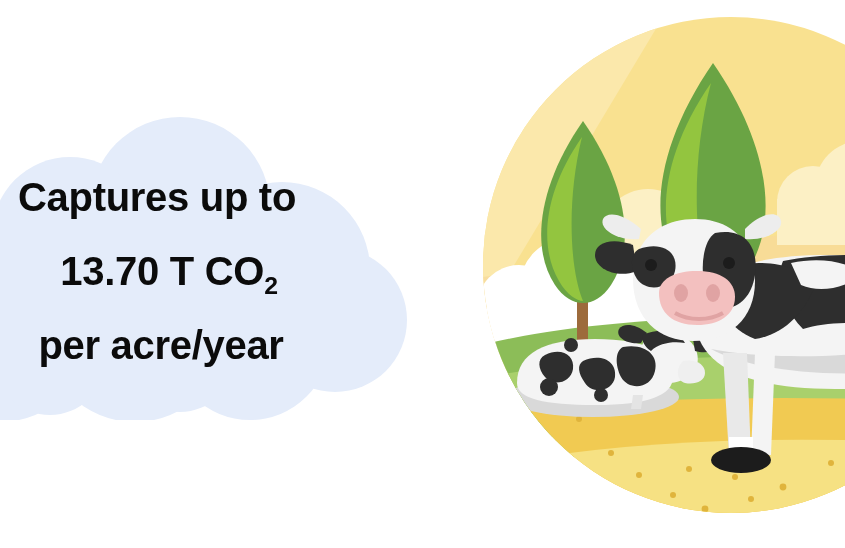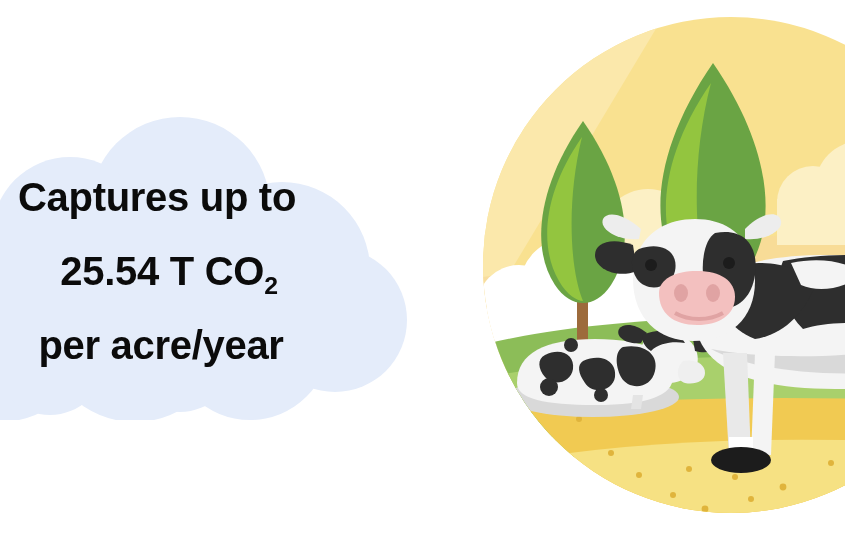--- a/index.html
+++ b/index.html
@@ -85,21 +85,21 @@
         <circle cx="370" cy="245" r="80" fill="#e4ecfa"></circle>
         <circle cx="170" cy="265" r="55" fill="#e4ecfa"></circle>
         <circle cx="300" cy="262" r="55" fill="#e4ecfa"></circle>
         <rect x="0" y="130" width="470" height="155" fill="#e4ecfa"></rect>
       </g>
     </svg>
   </div>
 
   <div class="callout-text">
     <span class="callout-line l1">Captures up to</span>
-    <span class="callout-line l2"><span>25.54</span>&nbsp;<span>T CO</span><span class="sub">2</span></span>
+    <span class="callout-line l2"><span>13.70</span>&nbsp;<span>T CO</span><span class="sub">2</span></span>
     <span class="callout-line l3">per acre/year</span>
   </div>
 
   <div class="scene">
     <svg viewBox="0 0 496 496" xmlns="http://www.w3.org/2000/svg" aria-hidden="true">
       <defs>
         <clipPath id="circleClip">
           <circle cx="248" cy="248" r="248"></circle>
         </clipPath>
       </defs>

